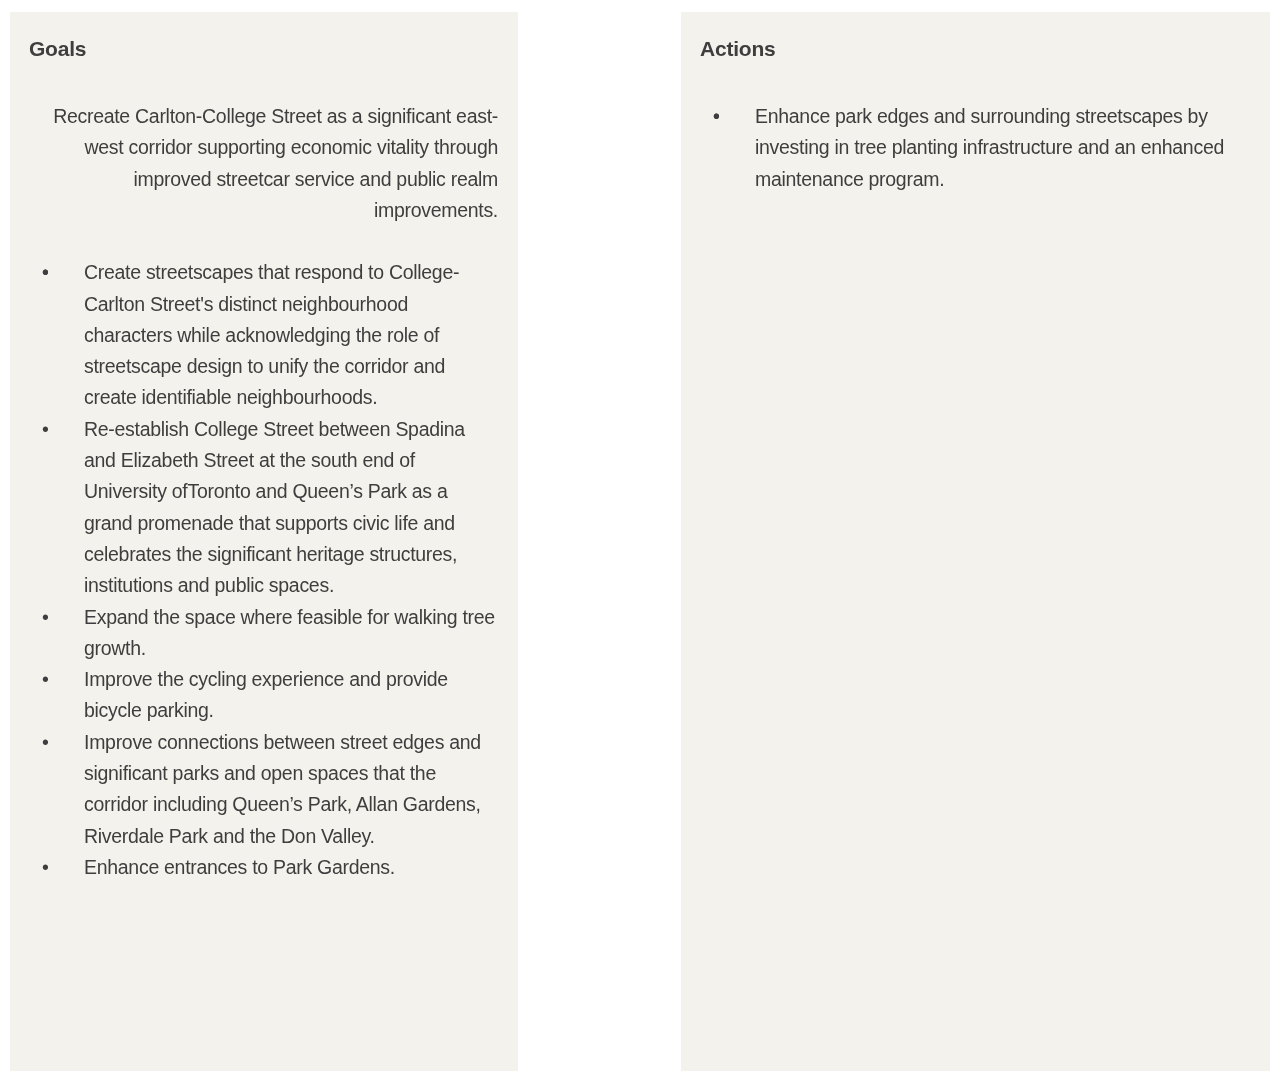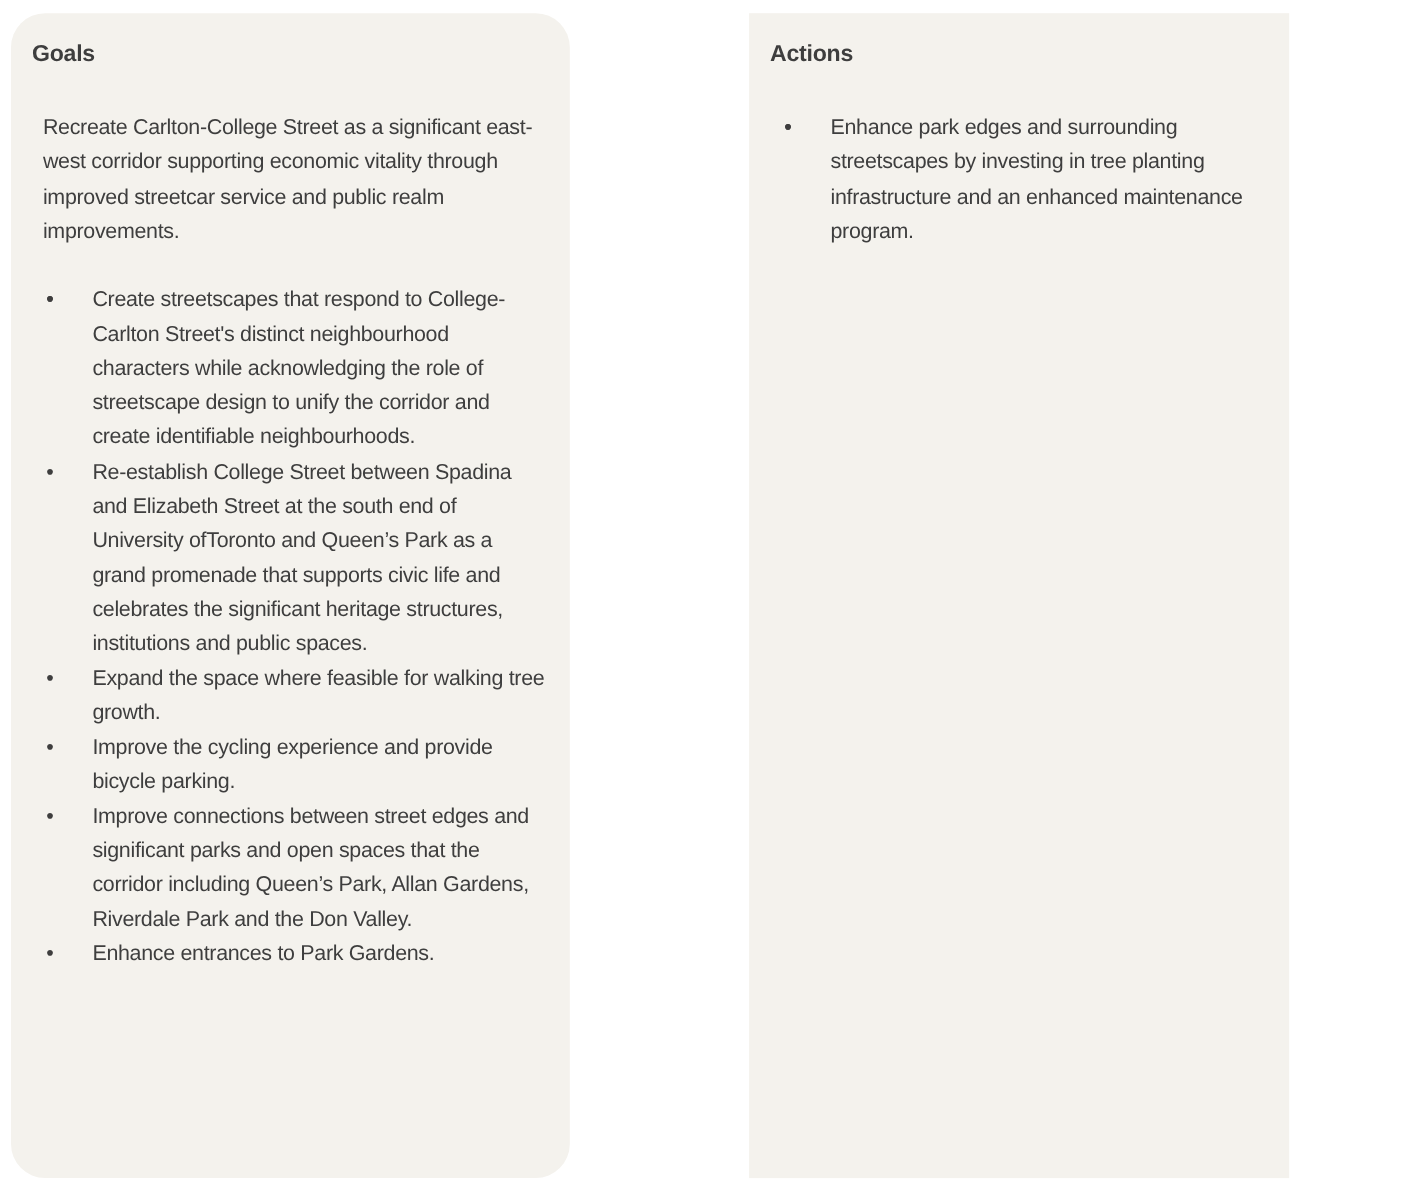--- a/index.html
+++ b/index.html
@@ -24,39 +24,39 @@
   .panel {
     position: absolute;
     top: 12px;
     height: 1059px;
     background: var(--panel-bg);
     padding: 25px 20px 20px 19px;
   }
   .panel-goals {
     left: 10px;
     width: 508px;
-    border-radius: 31px;
   }
   .panel-actions {
     left: 681px;
-    width: 491px;
+    width: 589px;
   }
   .panel-title {
     font-size: 21px;
     font-weight: 700;
     line-height: 1.1;
     letter-spacing: -0.01em;
     margin-bottom: 41px;
   }
   .intro {
     font-size: 19.5px;
     line-height: 31.3px;
     letter-spacing: -0.015em;
     margin-bottom: 31px;
     padding-left: 10px;
+    text-align: right;
   }
   .panel-goals .intro { padding-left: 10px; }
   ul.bullet-list {
     list-style: none;
     font-size: 19.5px;
     line-height: 31.3px;
     letter-spacing: -0.015em;
   }
   ul.bullet-list li {
     position: relative;

